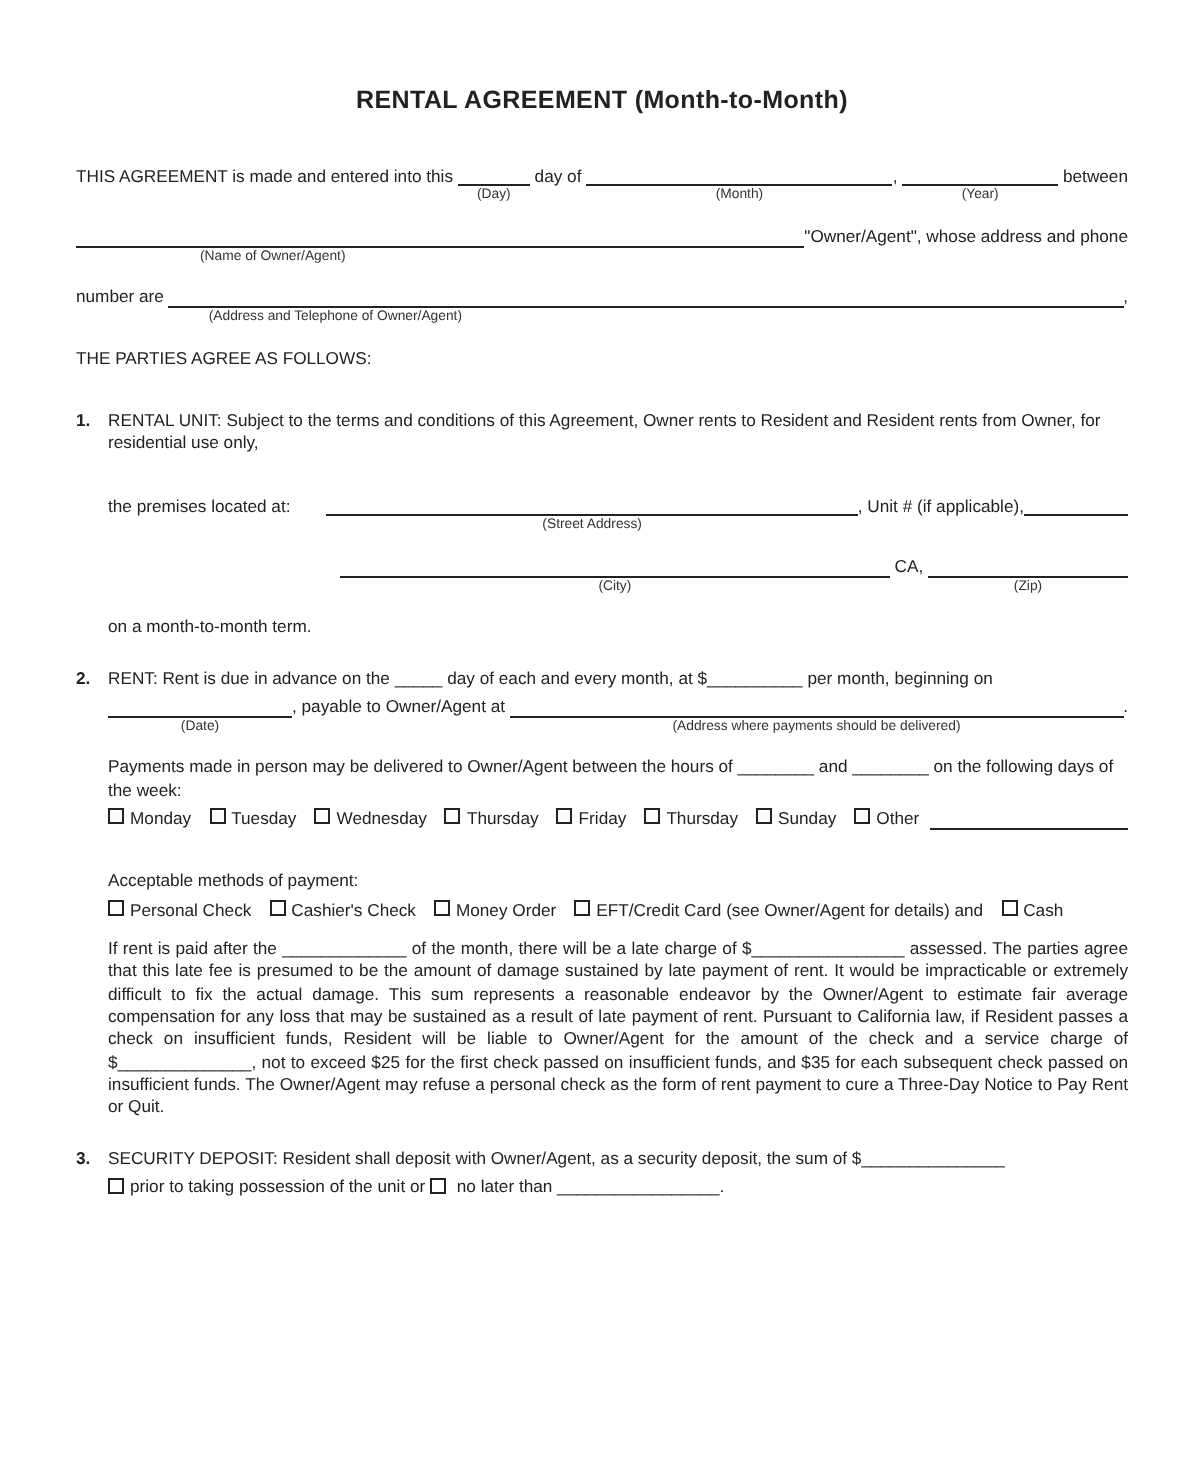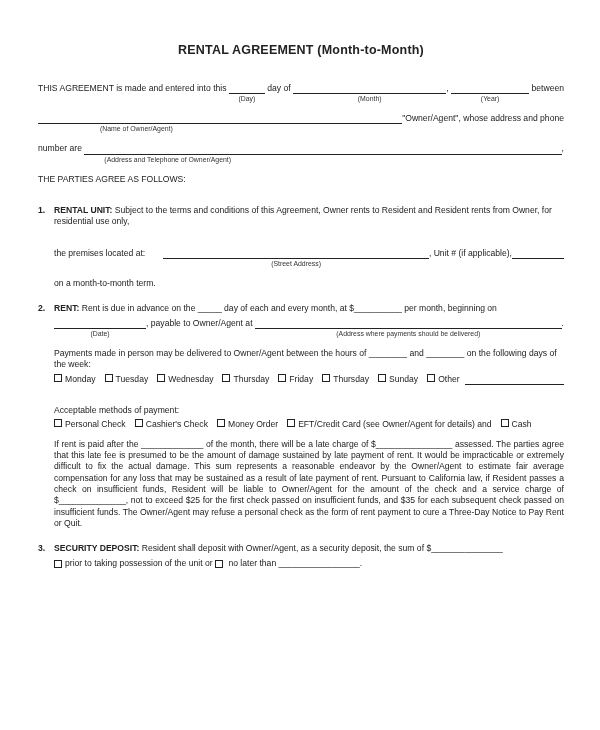--- a/index.html
+++ b/index.html
@@ -2,34 +2,34 @@
 <html><head>
 <meta charset="utf-8">
 <style>
   html,body{margin:0;padding:0}
   body{
     width:600px;height:730px;overflow:hidden;background:#ffffff;
     font-family:"Liberation Sans","DejaVu Sans",sans-serif;color:#222;
   }
   .page{padding:42px 36px 0 38px;font-size:8.6px;line-height:1.32}
   .title{text-align:center;font-weight:bold;font-size:12.5px;margin:0 0 24px 0;letter-spacing:.2px}
-  .line{display:flex;align-items:flex-end;min-height:11px}
+  .line{display:flex;align-items:center;min-height:11px}
   .seg{white-space:pre}
   .blank{position:relative;border-bottom:1px solid #222;height:9px;display:inline-block}
   .grow{flex:1 1 auto}
   .cap{position:absolute;top:10px;left:0;width:100%;text-align:center;font-size:6.9px;color:#333;white-space:nowrap;box-sizing:border-box}
   .capL{text-align:left}
   .withcap{margin-bottom:19px}
   .para{margin:0 0 3px 0}
   .just{text-align:justify}
   .heading{margin:12px 0 20px 0}
   .section{display:flex;margin-top:11px}
   .num{flex:0 0 16px;width:16px;font-weight:bold}
   .content{flex:1 1 auto;min-width:0}
-  .b{font-weight:bold}
+  .b{font-weight:normal}
   .cbrow{display:flex;align-items:flex-end;margin:3px 0 5px 0;white-space:nowrap}
   .cbi{display:inline-flex;align-items:flex-start;margin-right:9px}
   .cb{display:inline-block;width:6px;height:6px;border:1px solid #222;margin:0 3px 1px 0;flex:0 0 auto}
   .mt6{margin-top:20px}
   .mt8{margin-top:8px}
   .spacer116{flex:0 0 116px;width:116px}
 </style>
 </head>
 <body>
 
@@ -75,20 +75,30 @@
     <div class="num">1.</div>
     <div class="content">
       <div class="para"><span class="b">RENTAL UNIT:</span> <span>Subject to the terms and conditions of this Agreement, Owner rents to Resident and Resident rents from Owner, for residential use only,</span></div>
       <div class="line withcap mt6">
         <span class="seg">the premises located at:</span>
         <span class="blank grow" style="margin-left:18px">
             <span class="cap">(Street Address)</span>
           </span>
         <span class="seg">, Unit # (if applicable),</span>
         <span class="blank" style="width:52px"></span>
+      </div>
+      <div class="line withcap">
+        <span class="spacer116"></span>
+        <span class="blank grow">
+            <span class="cap">(City)</span>
+          </span>
+        <span class="seg"> CA, </span>
+        <span class="blank" style="width:100px">
+            <span class="cap">(Zip)</span>
+          </span>
       </div>
       <div class="para">on a month-to-month term.</div>
     </div>
   </div>
 
   <div class="section">
     <div class="num">2.</div>
     <div class="content">
       <div class="para"><span class="b">RENT:</span> <span>Rent is due in advance on the _____ day of each and every month, at $__________ per month, beginning on</span></div>
       <div class="line withcap">

